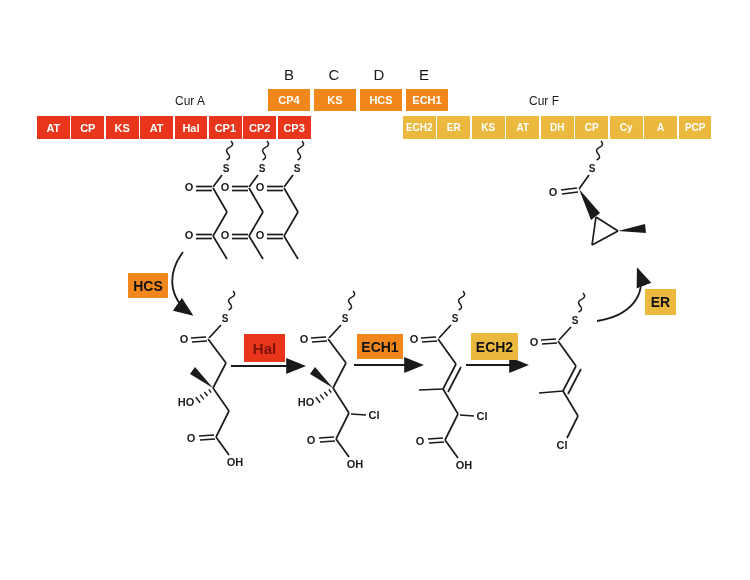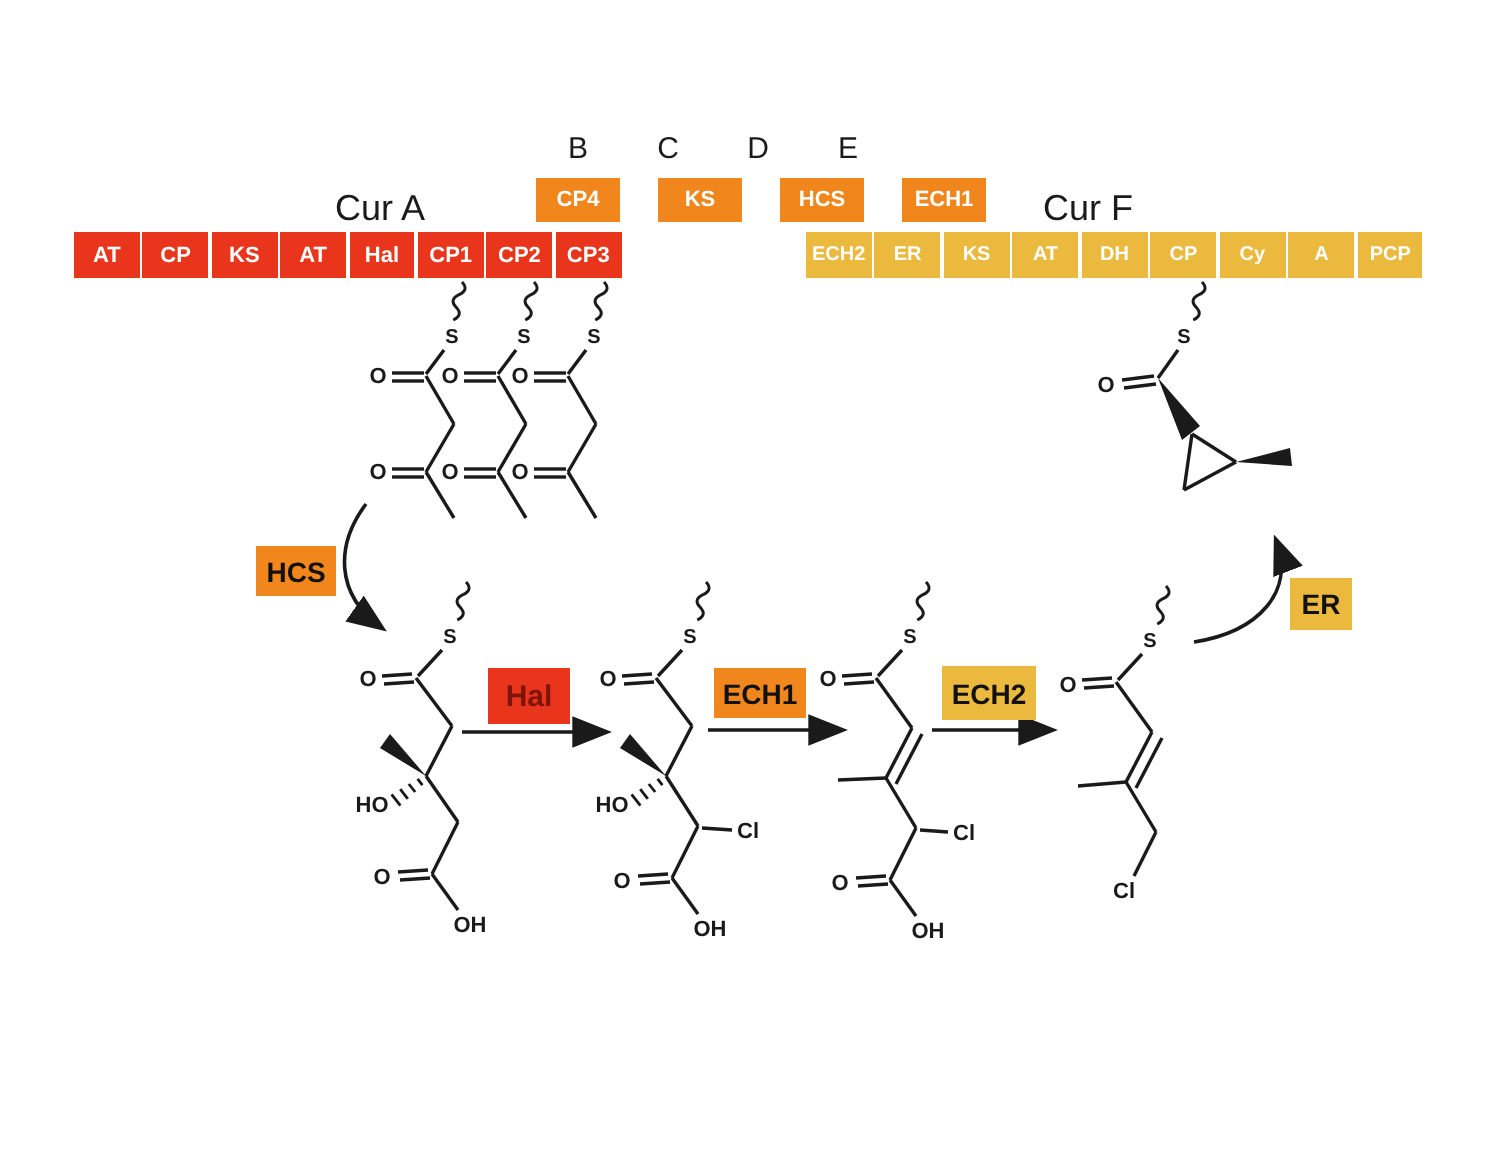--- a/index.html
+++ b/index.html
@@ -1,33 +1,33 @@
 <!DOCTYPE html>
 <html><head>
 <meta charset="utf-8">
 <style>
   html,body{margin:0;padding:0;background:#ffffff;}
   .canvas{
     position:relative;width:750px;height:580px;background:#ffffff;overflow:hidden;
     font-family:"Liberation Sans",sans-serif;color:#1a1a1a;
   }
   .cluster-label{
-    position:absolute;transform:translateX(-50%);font-size:18px;color:#1a1a1a;white-space:nowrap;
+    position:absolute;transform:translateX(-50%);font-size:12px;color:#1a1a1a;white-space:nowrap;
   }
   .letter{
     position:absolute;transform:translateX(-50%);font-size:15px;color:#1a1a1a;
   }
   .drow{position:absolute;display:flex;}
   .dbox{
     box-sizing:border-box;height:23px;display:flex;align-items:center;justify-content:center;
     color:#ffffff;font-weight:bold;
   }
   .red-row{left:37px;top:116px;gap:1.6px;}
   .red-row .dbox{width:32.8px;background:#E8351B;font-size:11px;}
-  .orange-row{left:268px;top:89px;gap:19px;}
+  .orange-row{left:268px;top:89px;gap:4px;}
   .orange-row .dbox{width:42px;height:22px;background:#F1871C;font-size:11px;}
   .yellow-row{left:403px;top:116px;gap:1.9px;}
   .yellow-row .dbox{width:32.6px;background:#EBB93D;font-size:10px;}
   .step-label{
     position:absolute;display:flex;align-items:center;justify-content:center;
     font-weight:bold;font-size:14px;color:#111111;
   }
   .step-hcs{left:128px;top:273px;width:40px;height:25px;background:#F1871C;}
   .step-hal{left:244px;top:334px;width:41px;height:28px;background:#E8351B;color:#7E130B;font-size:15px;}
   .step-ech1{left:357px;top:334px;width:46px;height:25px;background:#F1871C;}

